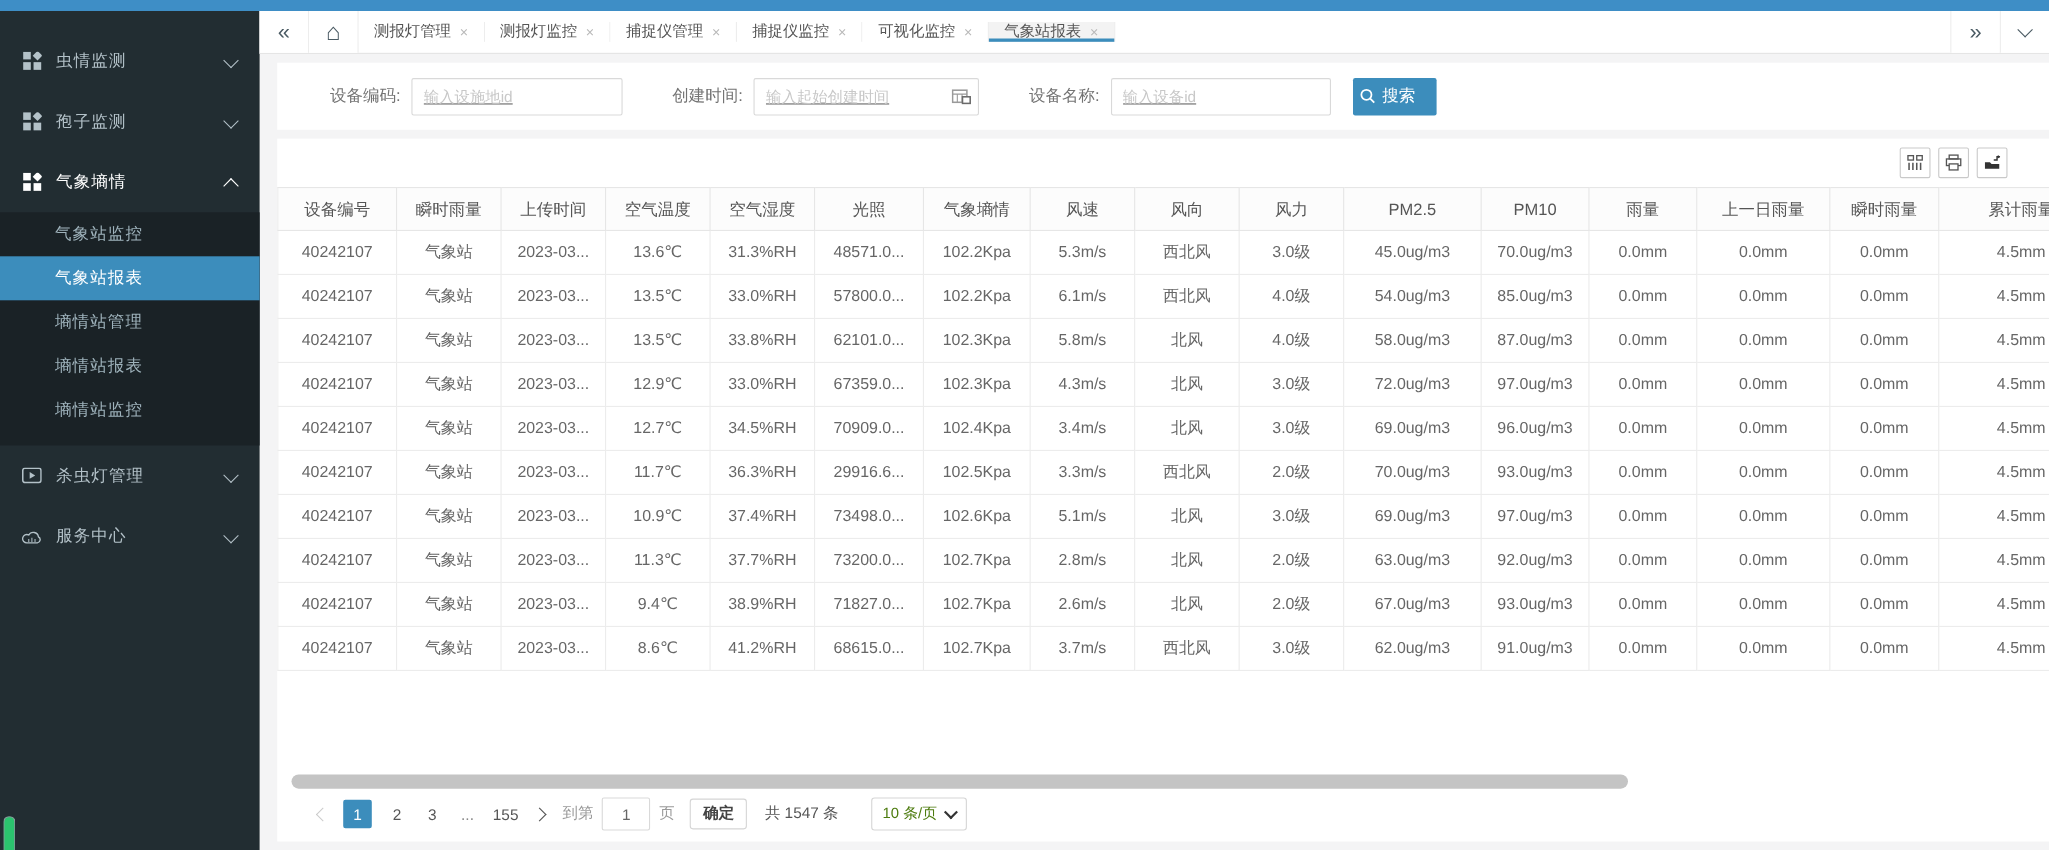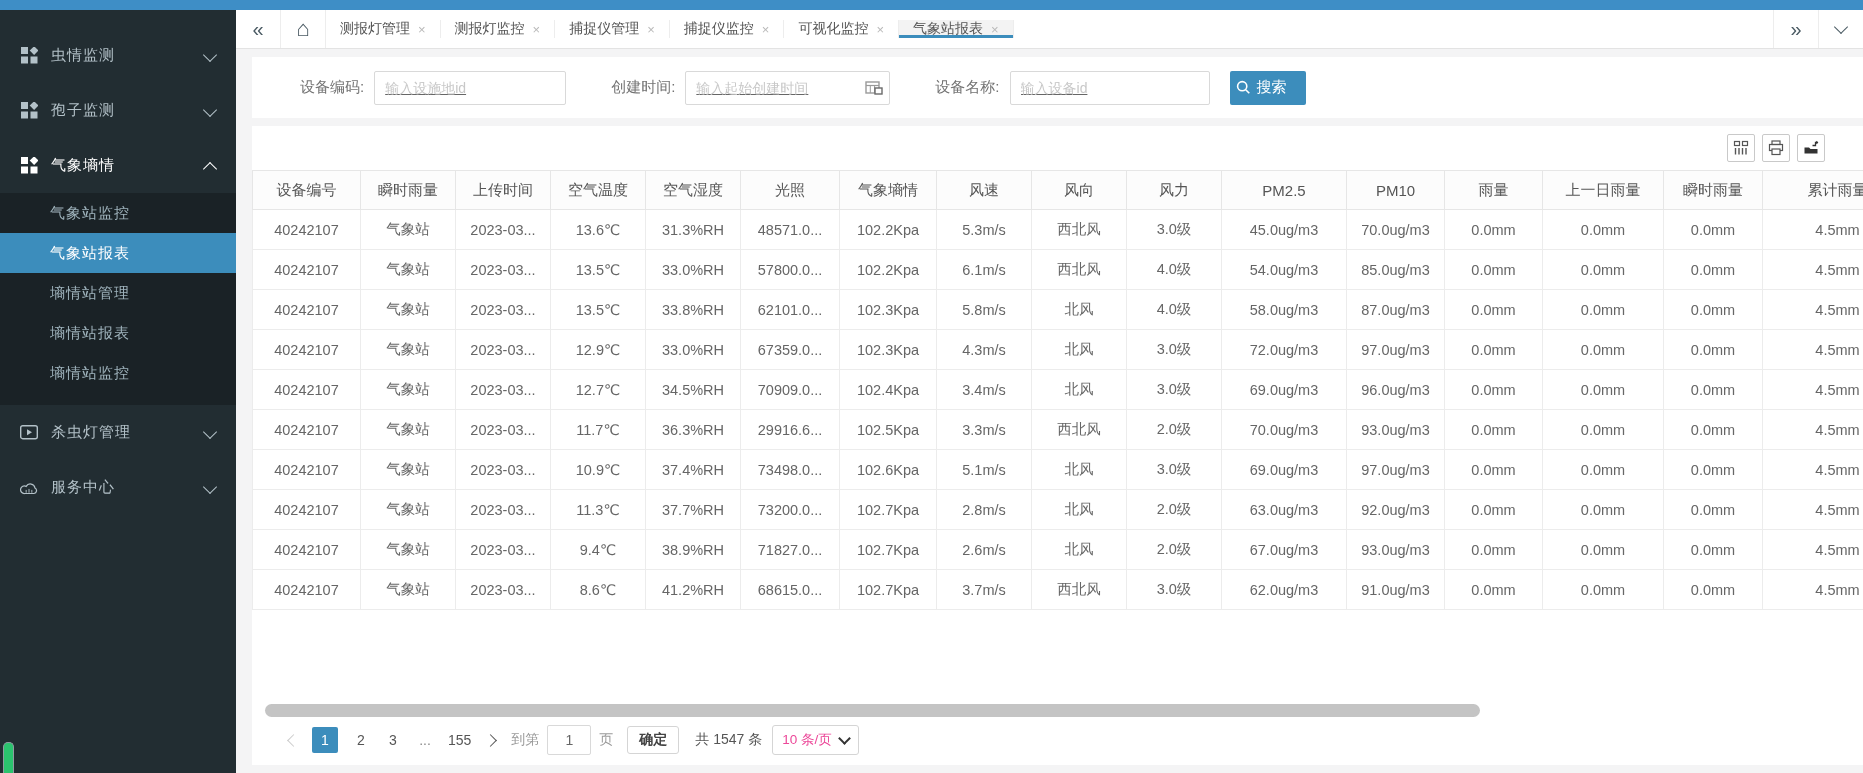--- a/index.html
+++ b/index.html
@@ -78,22 +78,22 @@
   .pages{display:flex;align-items:center;gap:14px;margin:0 6px;}
   .page{min-width:18px;text-align:center;cursor:pointer;color:#555;}
   .page.active{background:#3c8dbc;color:#fff;width:26px;height:26px;line-height:26px;border-radius:2px;cursor:default;}
   .page.ellipsis{cursor:default;color:#888;}
   .goto-label,.page-unit{color:#9a9a9a;margin:0 8px;}
   .goto-input{width:38px;height:26px;border:1px solid #d9d9d9;border-radius:2px;text-align:center;
               font-size:14px;color:#666;outline:none;font-family:inherit;}
   .confirm-btn{height:28px;padding:0 11px;margin-left:6px;border:1px solid #d5d5d5;border-radius:3px;background:#fff;
                font-size:14px;font-weight:bold;color:#444;cursor:pointer;font-family:inherit;}
   .total{margin-left:16px;color:#555;}
-  .size-select{margin-left:10px;height:28px;border:1px solid #d5d5d5;border-radius:3px;display:flex;align-items:center;
-               padding:0 9px;gap:8px;cursor:pointer;background:#fff;color:#ec4899;font-size:13.5px;}
+  .size-select{margin-left:30px;height:28px;border:1px solid #d5d5d5;border-radius:3px;display:flex;align-items:center;
+               padding:0 9px;gap:8px;cursor:pointer;background:#fff;color:#4d7c0f;font-size:13.5px;}
   .size-select .chev{width:7px;height:7px;border-width:2px;color:#333;margin-top:-3px;}
 </style>
 </head>
 <body>
 
 <div class="screen">
   <div class="topstrip"></div>
 
   <aside class="sidebar">
     <nav class="menu">

